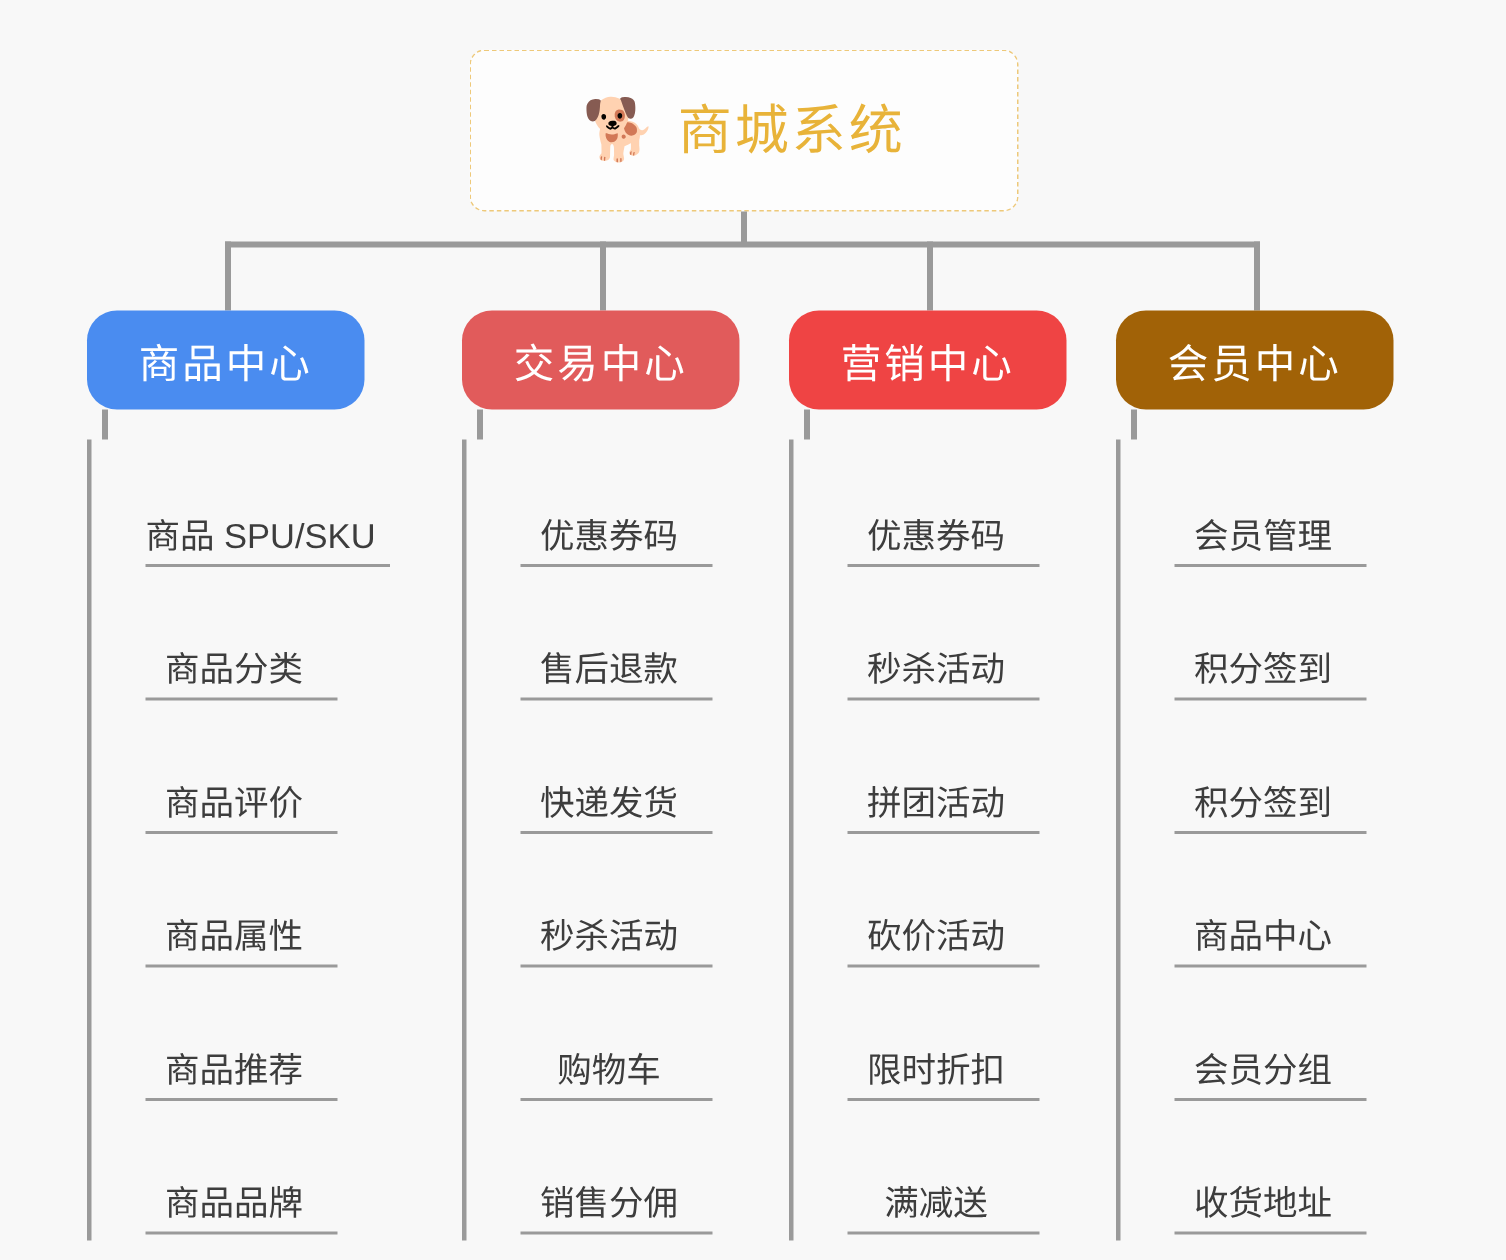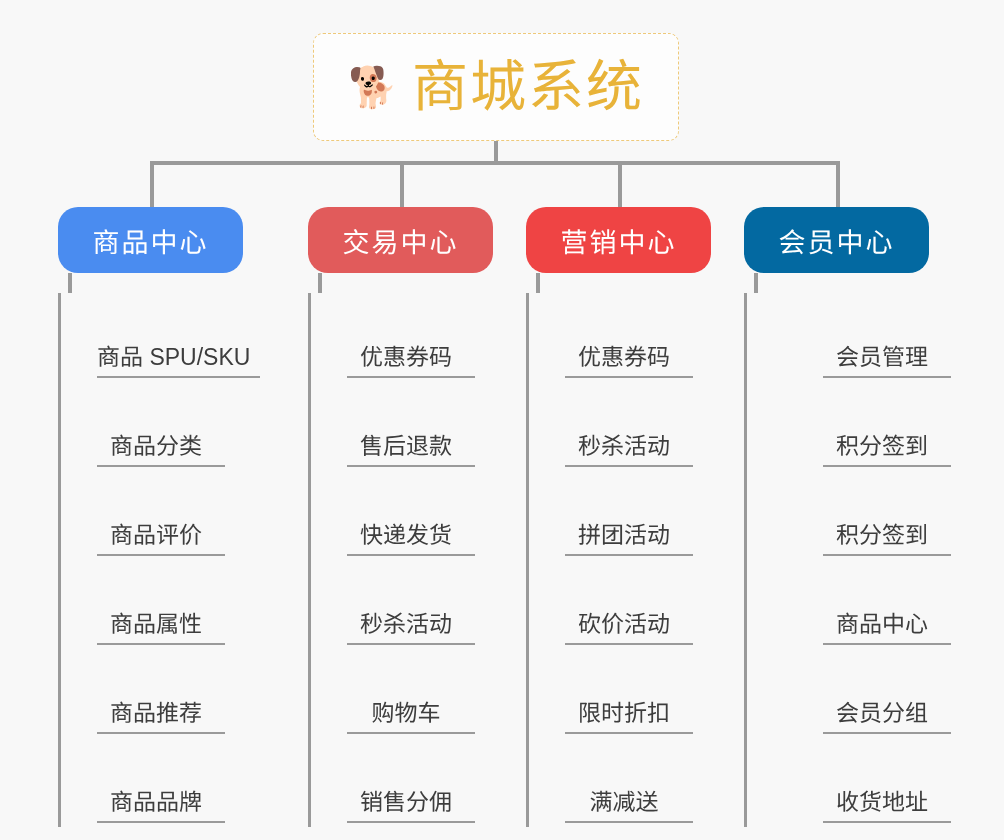--- a/index.html
+++ b/index.html
@@ -37,21 +37,21 @@
     align-items: center;
     justify-content: center;
     gap: 14px;
   }
   .root-node .root-emoji {
     font-size: 40px;
     line-height: 1;
     display: block;
   }
   .root-node .root-title {
-    font-size: 56px;
+    font-size: 36px;
     color: #e8b339;
     letter-spacing: 2px;
     line-height: 1;
     white-space: nowrap;
   }
 
   
   .conn {
     position: absolute;
     background: #9a9a9a;
@@ -235,25 +235,25 @@
       <div class="leaf-item">
           <span class="leaf-label" style="border-bottom-color: rgb(154, 154, 154);">限时折扣</span>
         </div>
       <div class="leaf-item">
           <span class="leaf-label" style="border-bottom-color: rgb(154, 154, 154);">满减送</span>
         </div>
     </div>
   </div>
 
   <div class="branch b4">
-    <div class="branch-header" style="background: #0369a1;">
+    <div class="branch-header" style="background: #a16207;">
       <span>会员中心</span>
     </div>
     <div class="header-stub" style="background: rgb(154, 154, 154);"></div>
-    <div class="leaf-list" style="border-left-color: rgb(154, 154, 154); padding-left: 40px;">
+    <div class="leaf-list" style="border-left-color: rgb(154, 154, 154);">
       <div class="leaf-item">
           <span class="leaf-label" style="border-bottom-color: rgb(154, 154, 154);">会员管理</span>
         </div>
       <div class="leaf-item">
           <span class="leaf-label" style="border-bottom-color: rgb(154, 154, 154);">积分签到</span>
         </div>
       <div class="leaf-item">
           <span class="leaf-label" style="border-bottom-color: rgb(154, 154, 154);">积分签到</span>
         </div>
       <div class="leaf-item">

